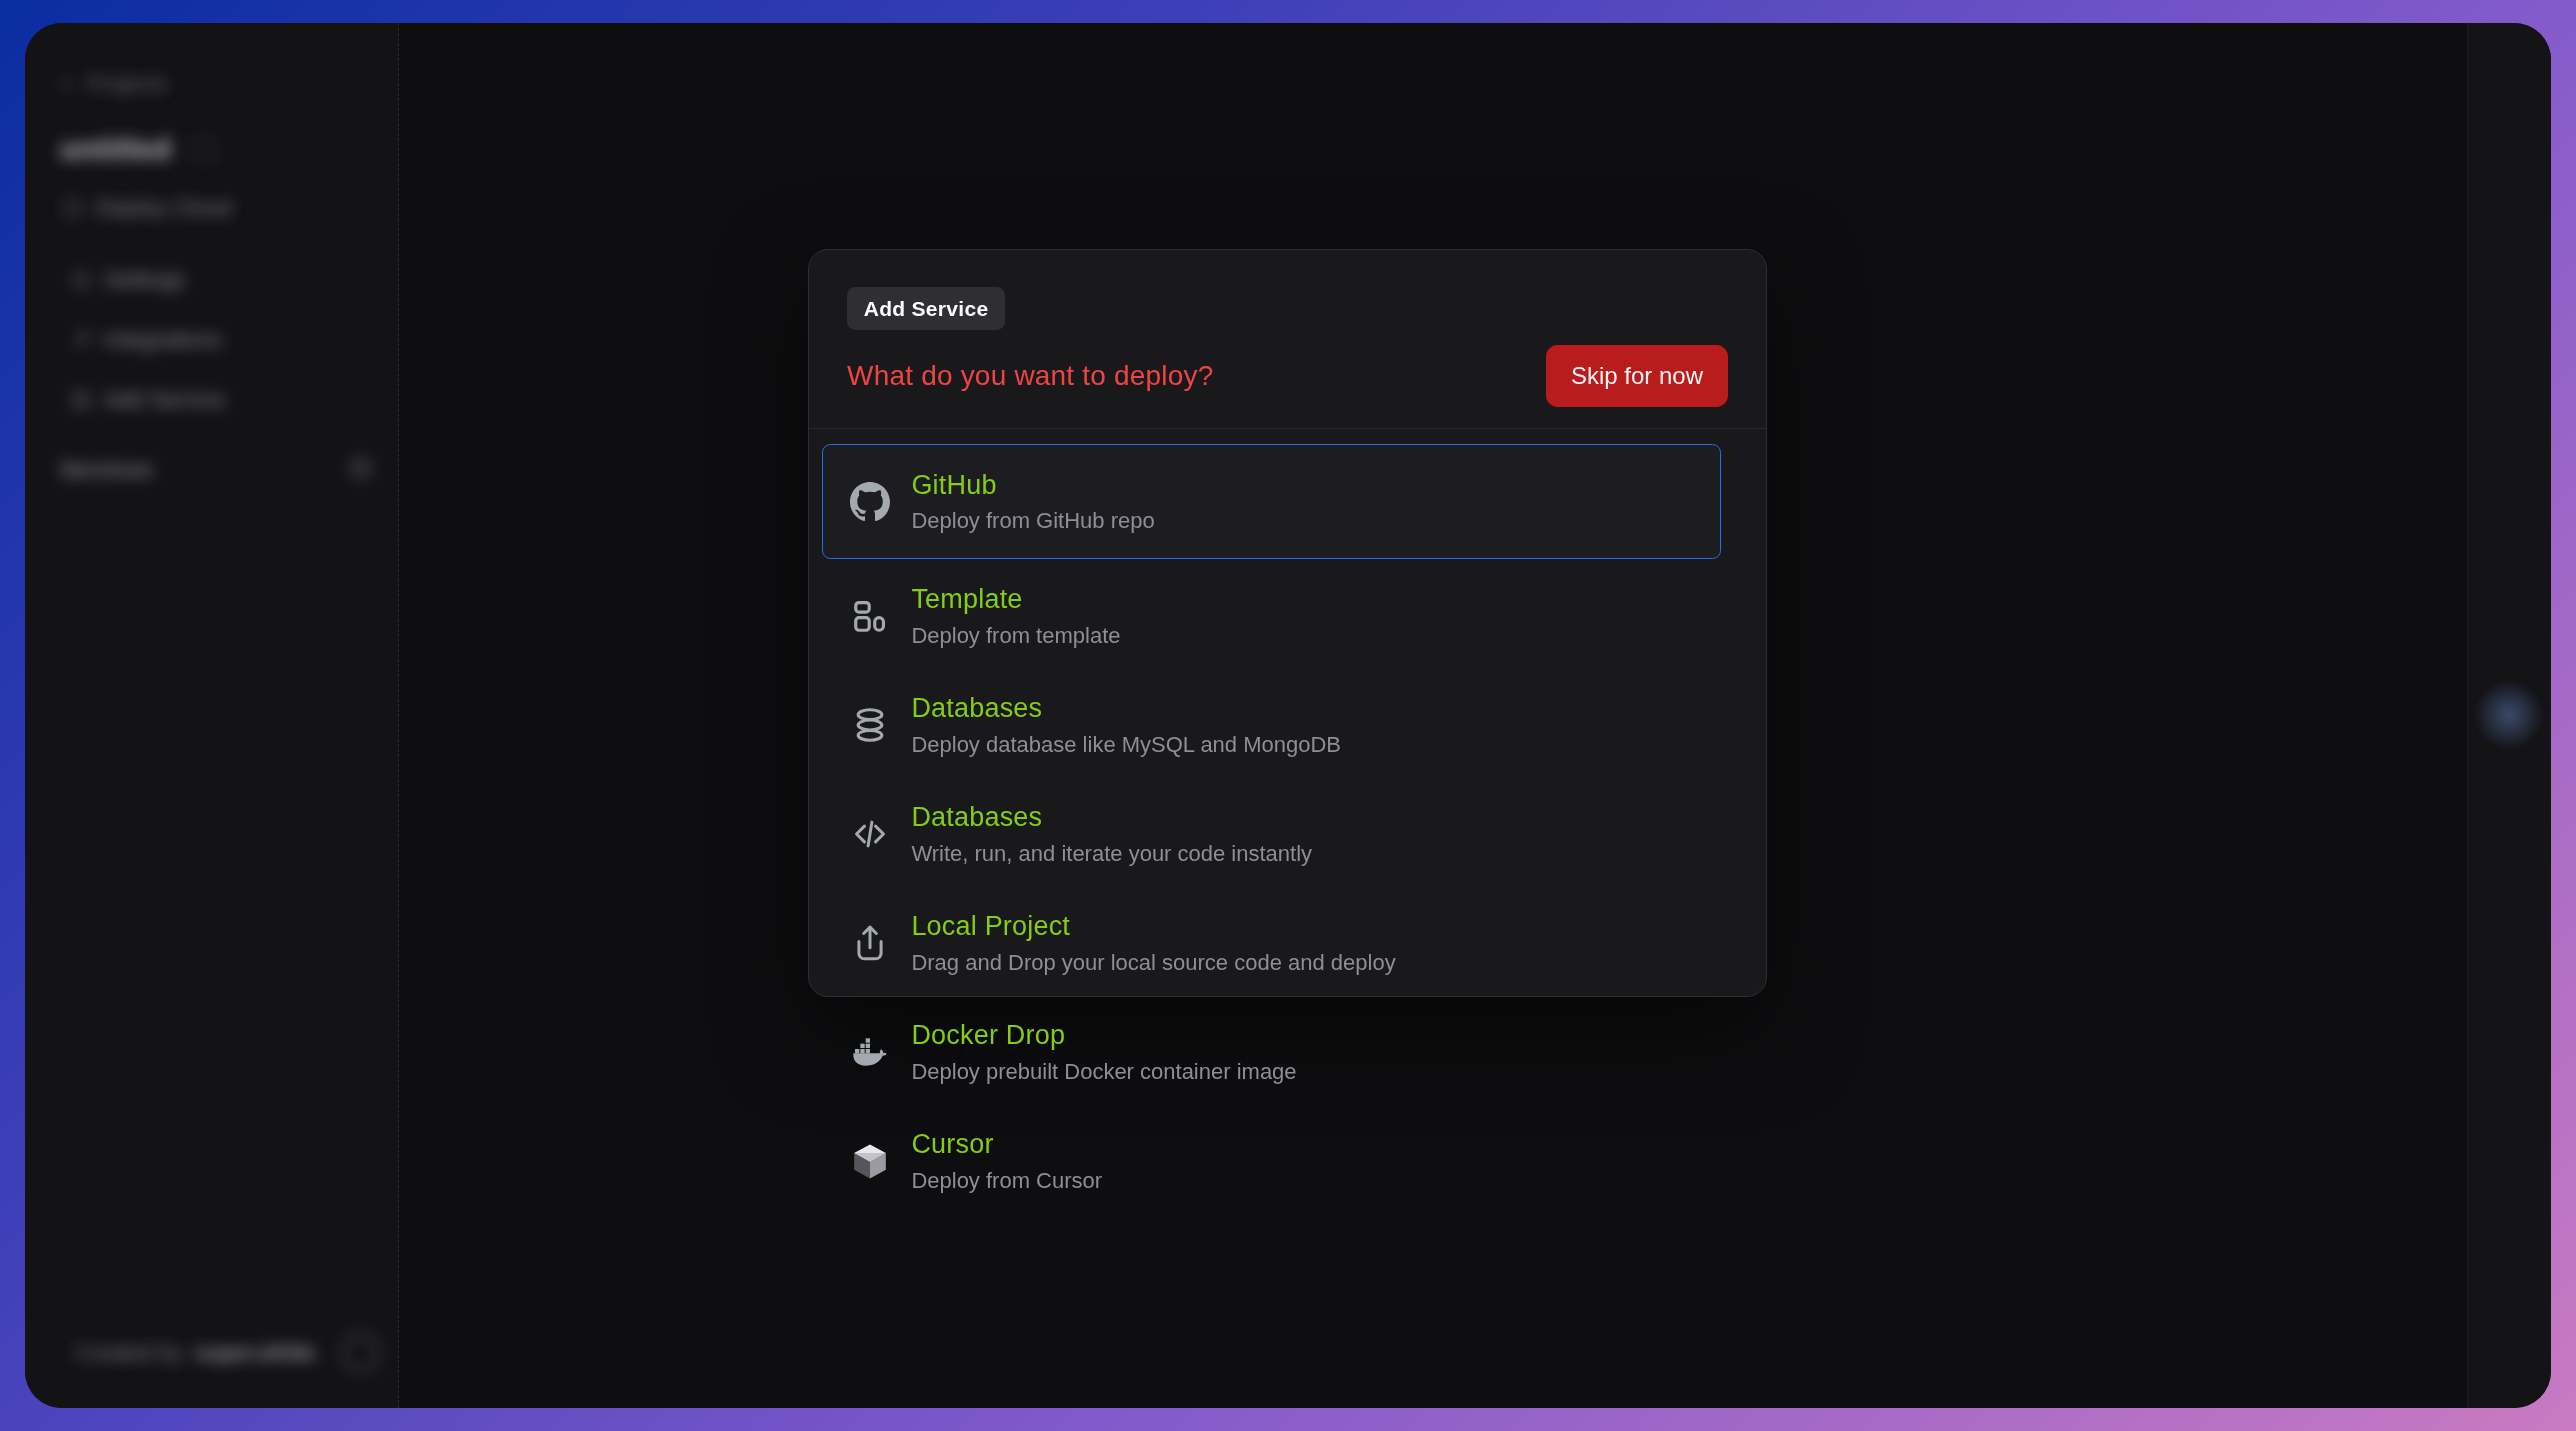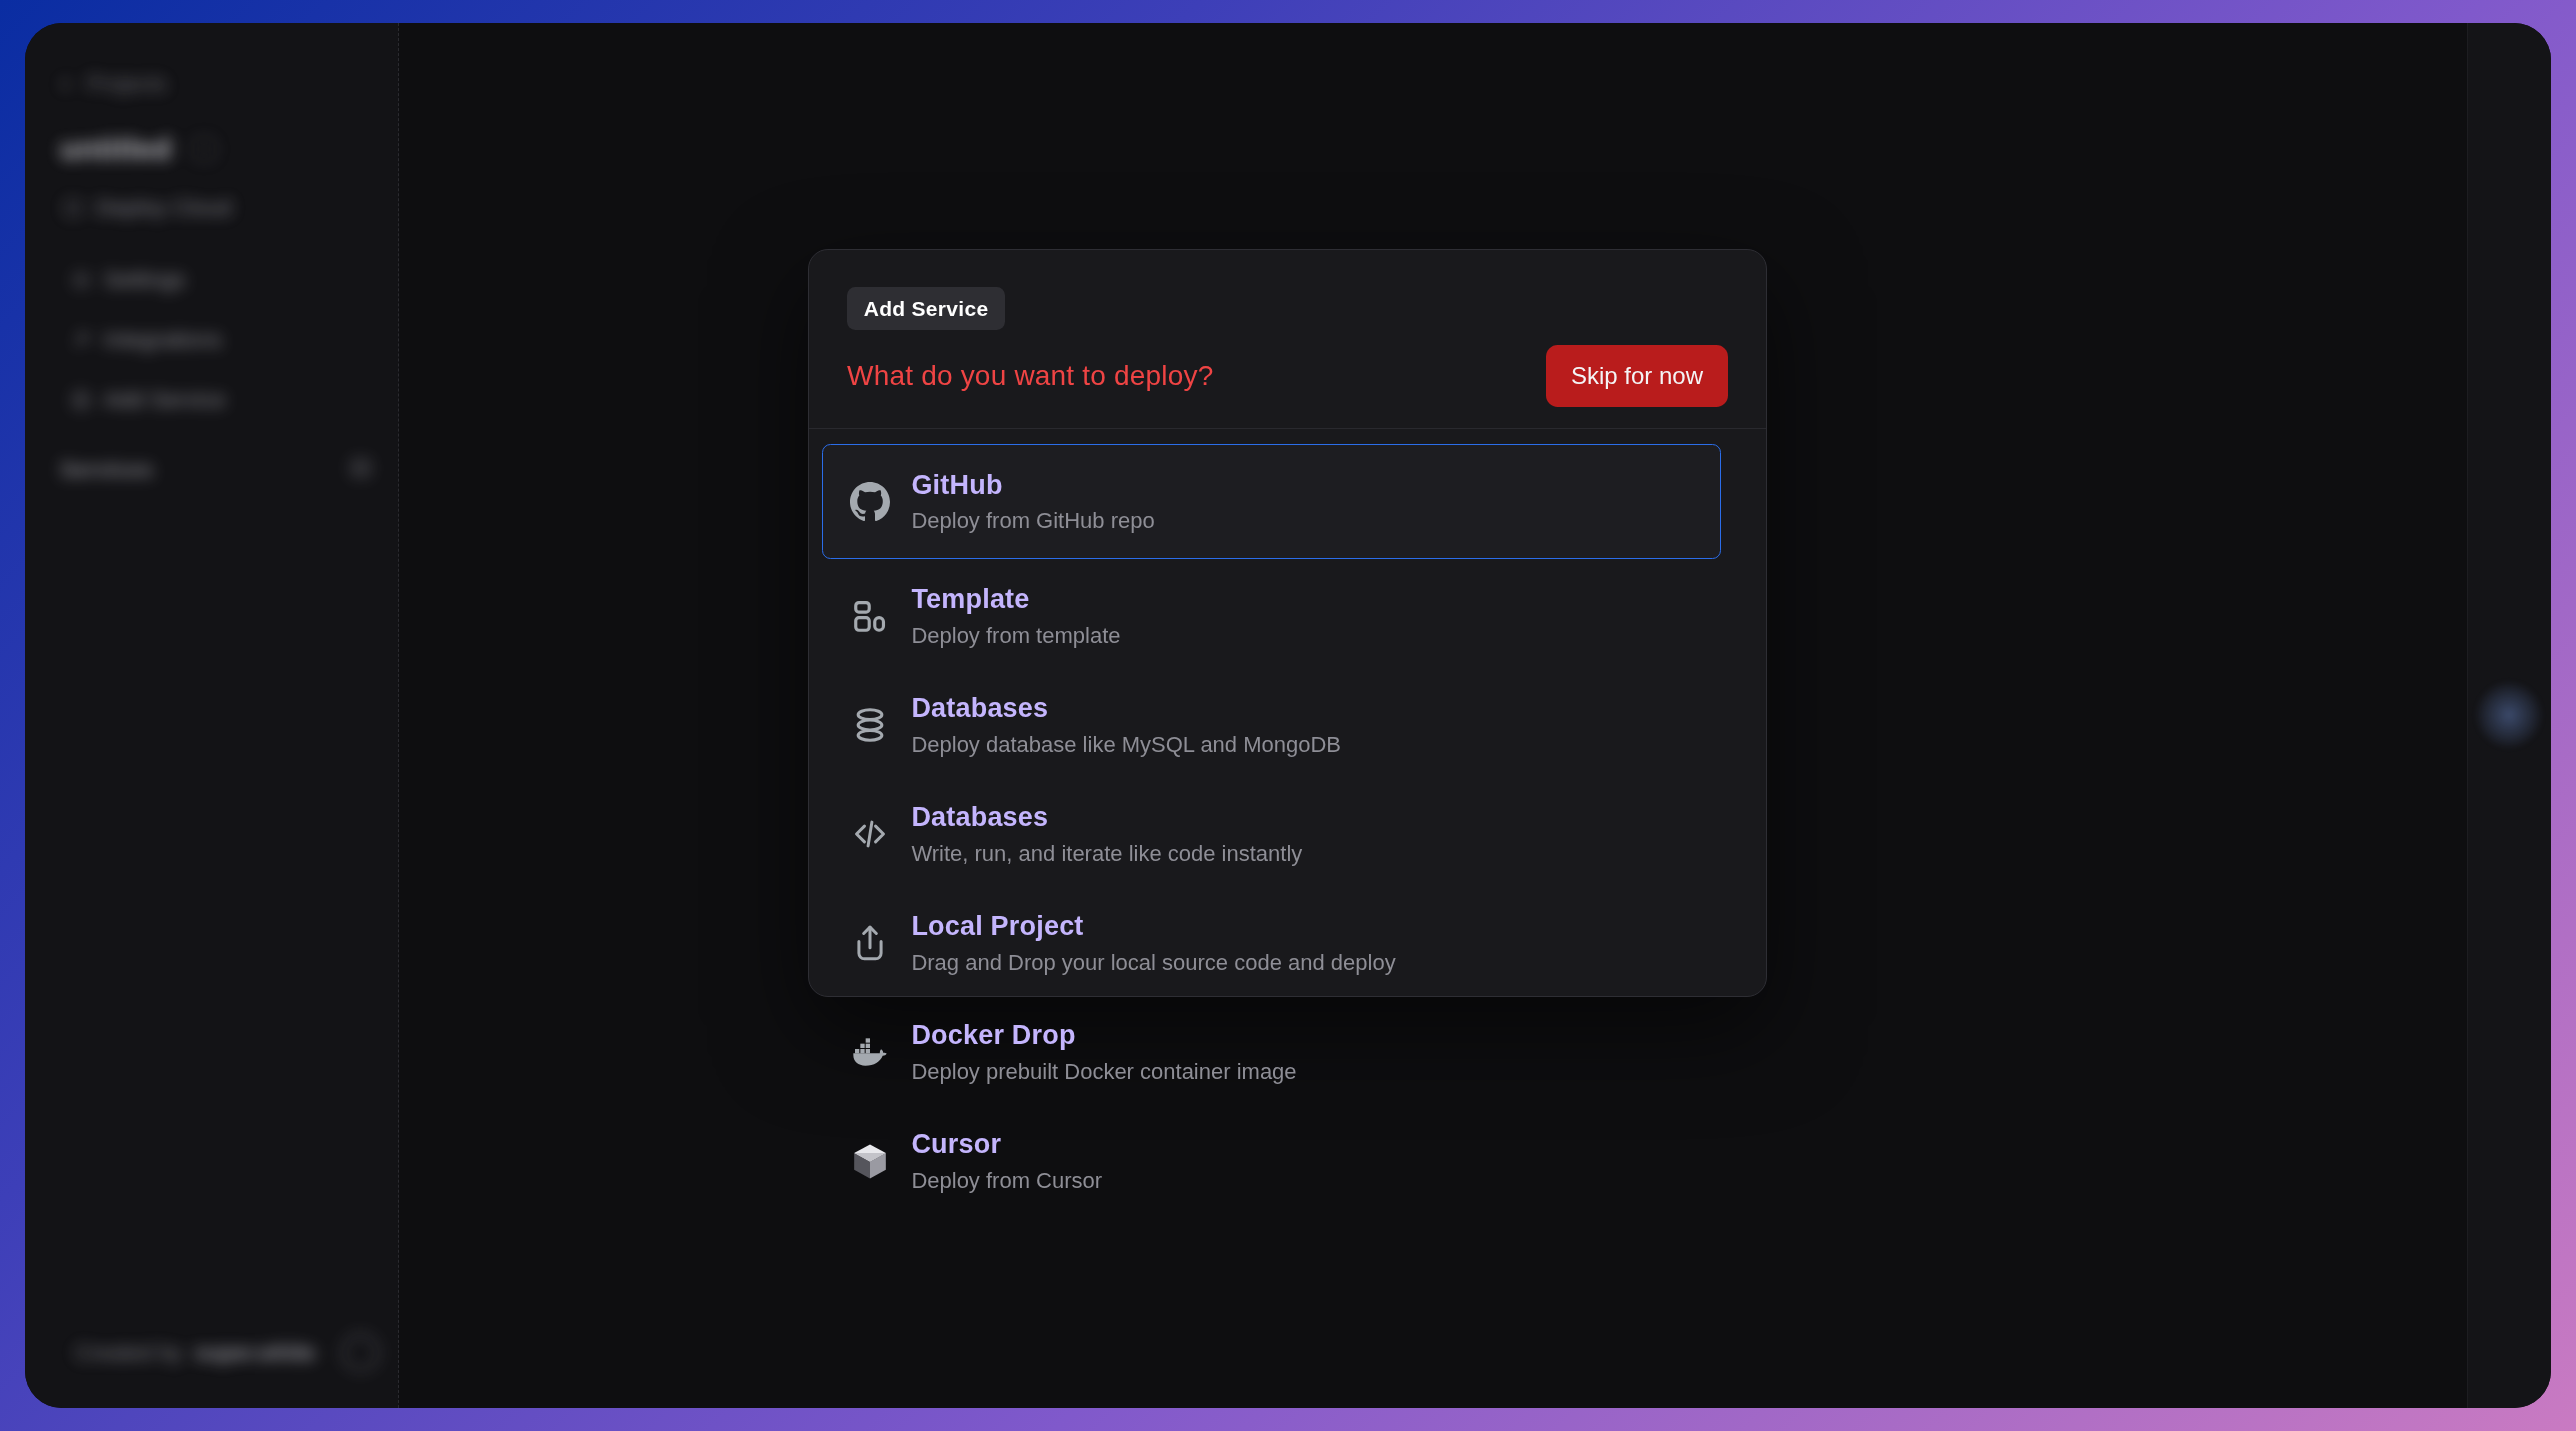--- a/index.html
+++ b/index.html
@@ -62,21 +62,21 @@
     font-family:inherit;font-size:24px;padding:0 25px;height:62px;cursor:pointer;
   }
   .options{position:absolute;left:13.4px;right:45px;top:194px;display:flex;flex-direction:column;gap:5px;}
   .option{
     display:flex;align-items:center;height:104px;border-radius:8.4px;
     border:1.7px solid transparent;padding-left:25px;box-sizing:border-box;cursor:pointer;
   }
   .option.selected{border-color:#2b6de9;background:#1d1d21;height:115px;}
   .opt-icon{width:43px;display:flex;justify-content:center;flex:none;color:#a4a9af;}
   .opt-text{display:flex;flex-direction:column;margin-left:20px;gap:7.5px;}
-  .opt-title{font-size:27px;font-weight:700;color:#c4b5fd;letter-spacing:0.2px;}
+  .opt-title{font-size:27px;font-weight:400;color:#84cc16;letter-spacing:0.2px;}
   .opt-desc{font-size:22px;color:#8e8e96;}
   svg{display:block;}
 </style>
 </head>
 <body>
 
 <div class="window">
 
   <div class="sidebar">
     <div class="blurwrap">
@@ -212,21 +212,21 @@
       <div class="option">
         <span class="opt-icon">
           <svg width="38" height="38" viewBox="0 0 24 24" fill="none" stroke="currentColor" stroke-width="1.9" stroke-linecap="round" stroke-linejoin="round">
               <polyline points="8.5 7 3.5 12 8.5 17"></polyline>
               <polyline points="15.5 7 20.5 12 15.5 17"></polyline>
               <line x1="13.2" y1="4.5" x2="10.8" y2="19.5"></line>
             </svg>
         </span>
         <span class="opt-text">
           <span class="opt-title">Databases</span>
-          <span class="opt-desc">Write, run, and iterate like code instantly</span>
+          <span class="opt-desc">Write, run, and iterate your code instantly</span>
         </span>
       </div>
 
       <div class="option">
         <span class="opt-icon">
           <svg width="38" height="38" viewBox="0 0 24 24" fill="none" stroke="currentColor" stroke-width="1.9" stroke-linecap="round" stroke-linejoin="round">
               <path d="M5 11v7.5A3.5 3.5 0 0 0 8.5 22h7a3.5 3.5 0 0 0 3.5-3.5V11"></path>
               <polyline points="16 6 12 2 8 6"></polyline>
               <line x1="12" y1="2" x2="12" y2="15"></line>
             </svg>

